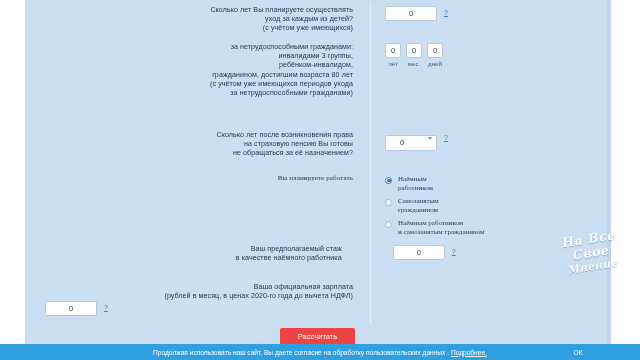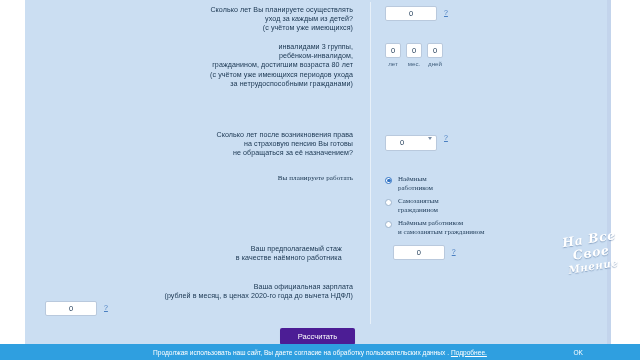--- a/index.html
+++ b/index.html
@@ -174,21 +174,21 @@
   
   .submit-wrap {
     position: absolute;
     left: 25px;
     top: 328px;
     width: 585px;
     display: flex;
     justify-content: center;
   }
   .submit {
-    background: #4c1d95;
+    background: #ef4444;
     color: #ffffff;
     border: none;
     border-radius: 2px;
     font-size: 7.6px;
     font-family: "Liberation Sans", sans-serif;
     padding: 4px 18px;
     cursor: pointer;
     box-shadow: 0 1px 1px rgba(0,0,0,0.12);
   }
 
@@ -275,20 +275,21 @@
         <span class="ln">(с учётом уже имеющихся)</span>
       </div>
       <div class="control">
         <input class="num" type="text" value="0" style="">
         <span class="help">?</span>
       </div>
     </div>
 
     <div class="row" style="top:43px;">
       <div class="label">
+        <span class="ln">за нетрудоспособными гражданами:</span>
         <span class="ln">инвалидами 3 группы,</span>
         <span class="ln">ребёнком-инвалидом,</span>
         <span class="ln">гражданином, достигшим возраста 80 лет</span>
         <span class="ln">(с учётом уже имеющихся периодов ухода</span>
         <span class="ln">за нетрудоспособными гражданами)</span>
       </div>
       <div class="control">
         <div class="trio">
           <div class="trio-cell">
             <input class="num tiny" type="text" value="0" style="">

